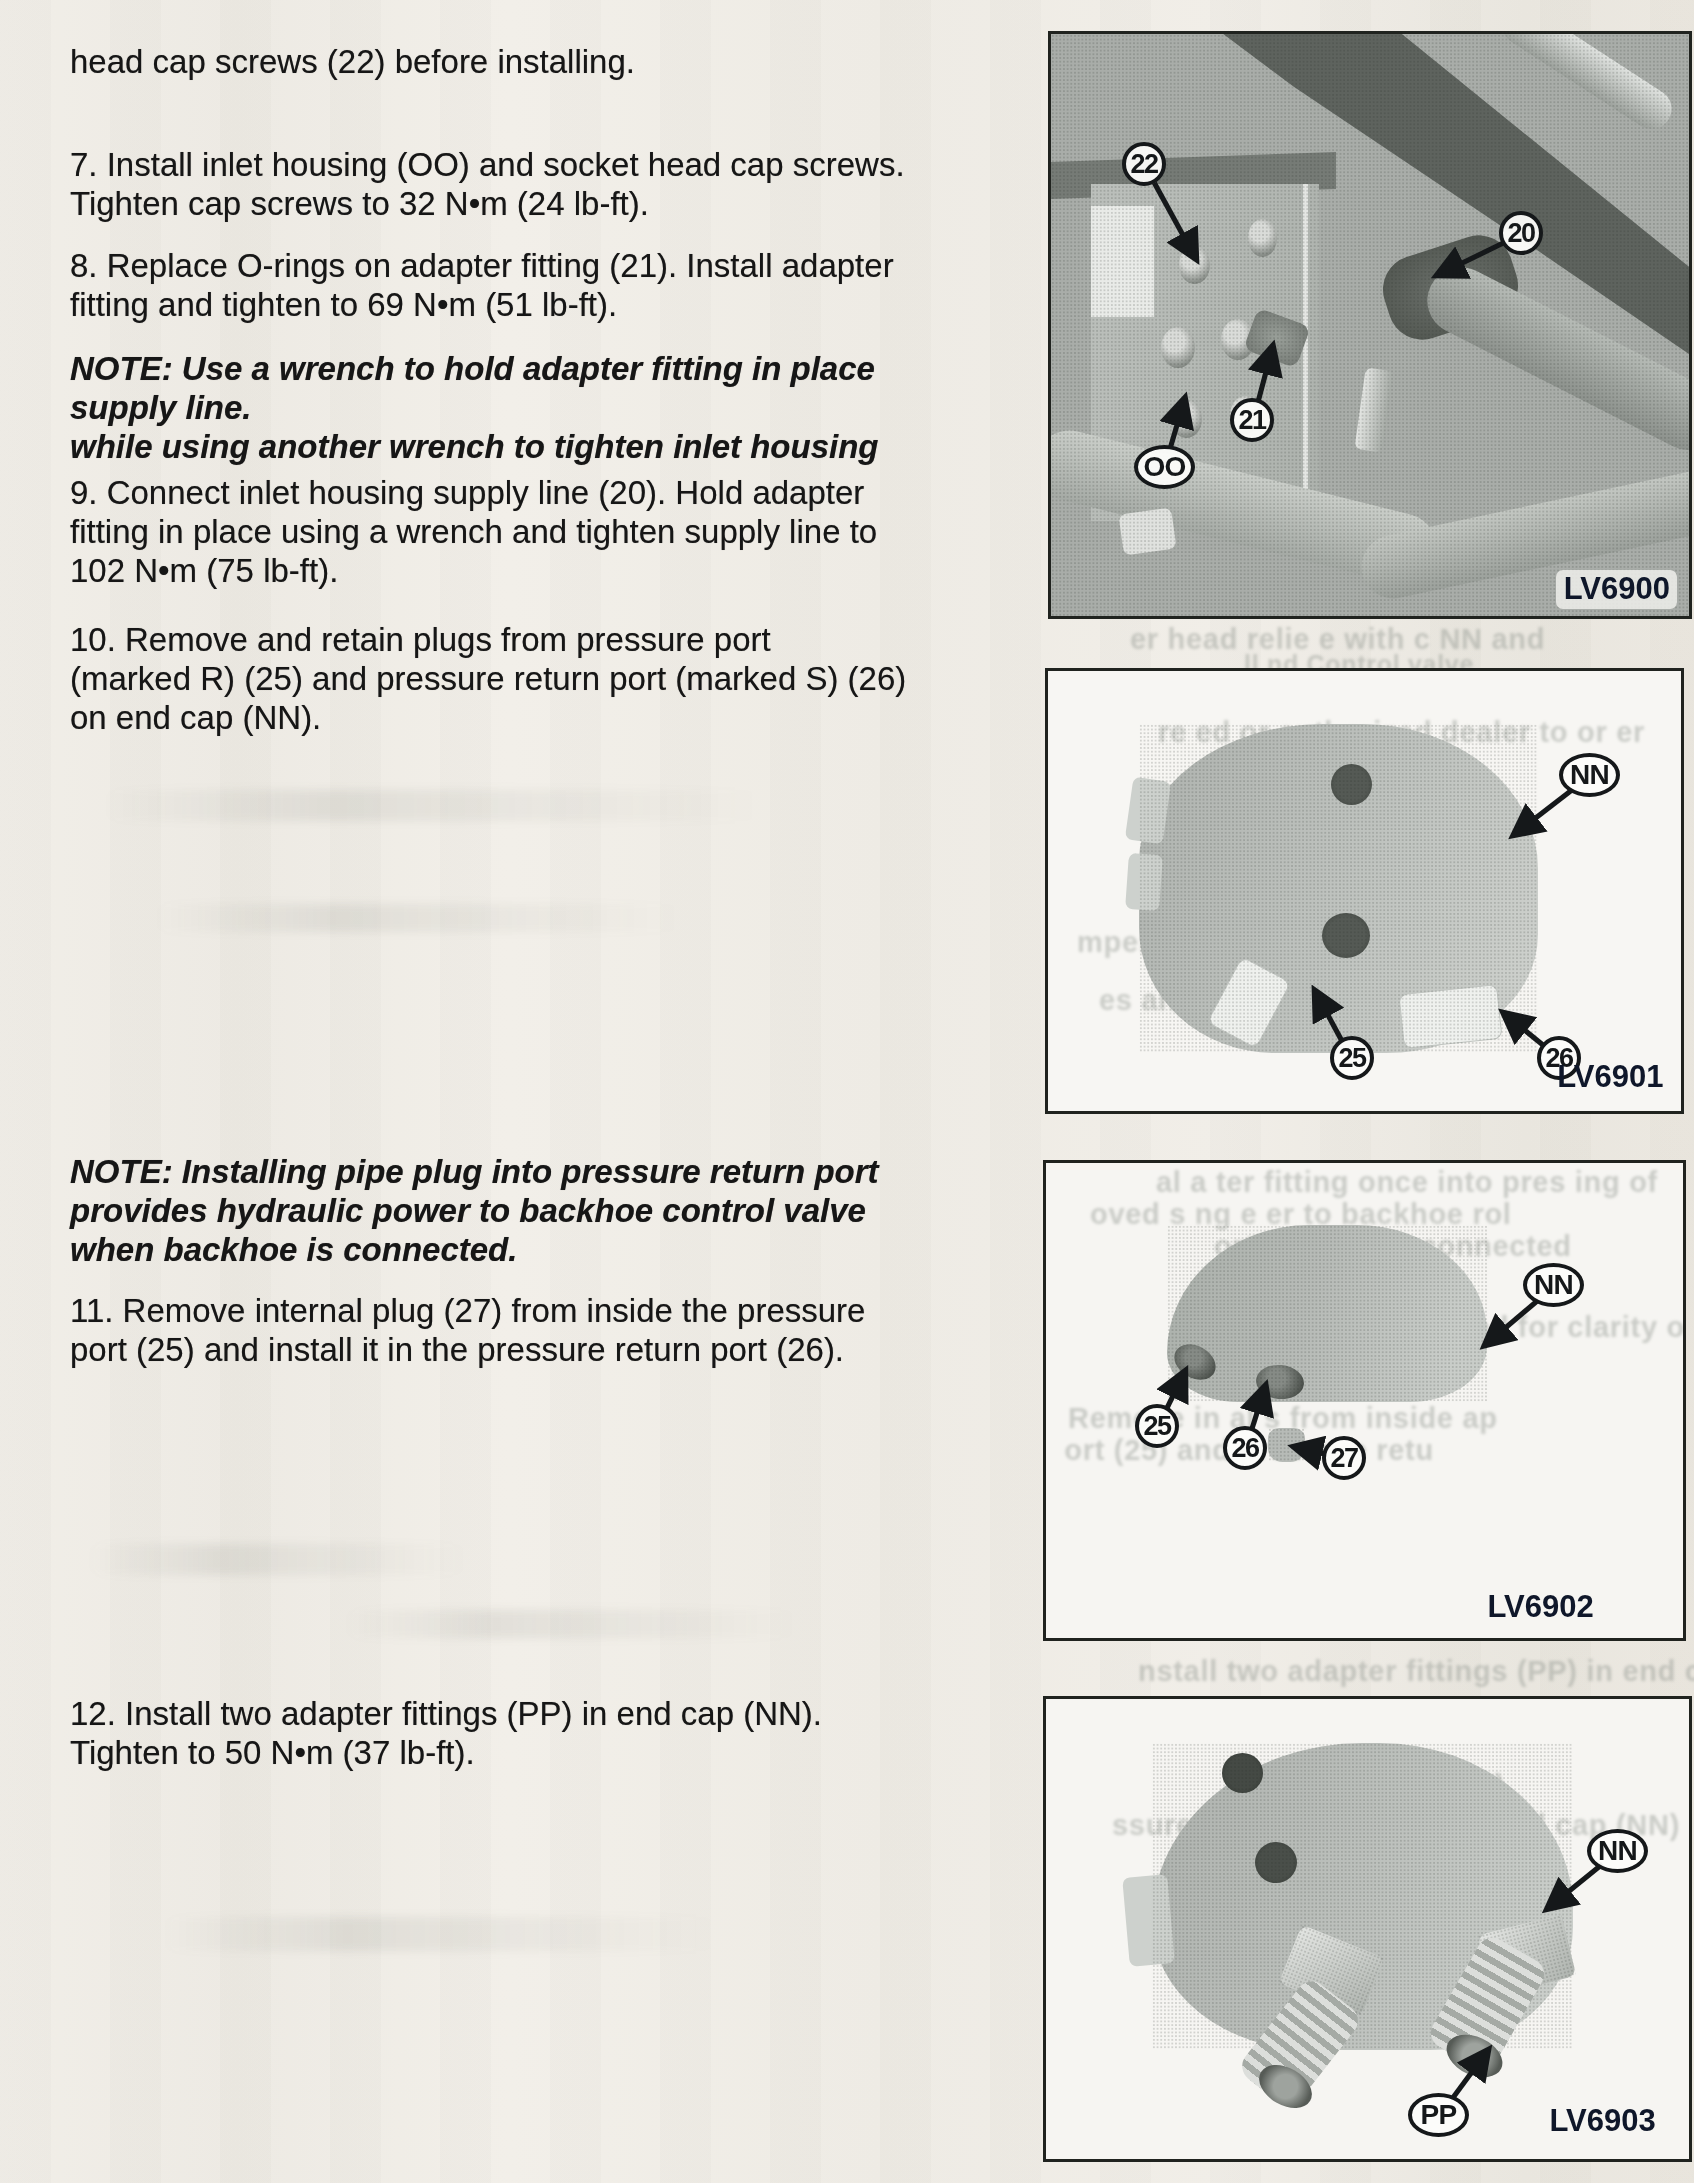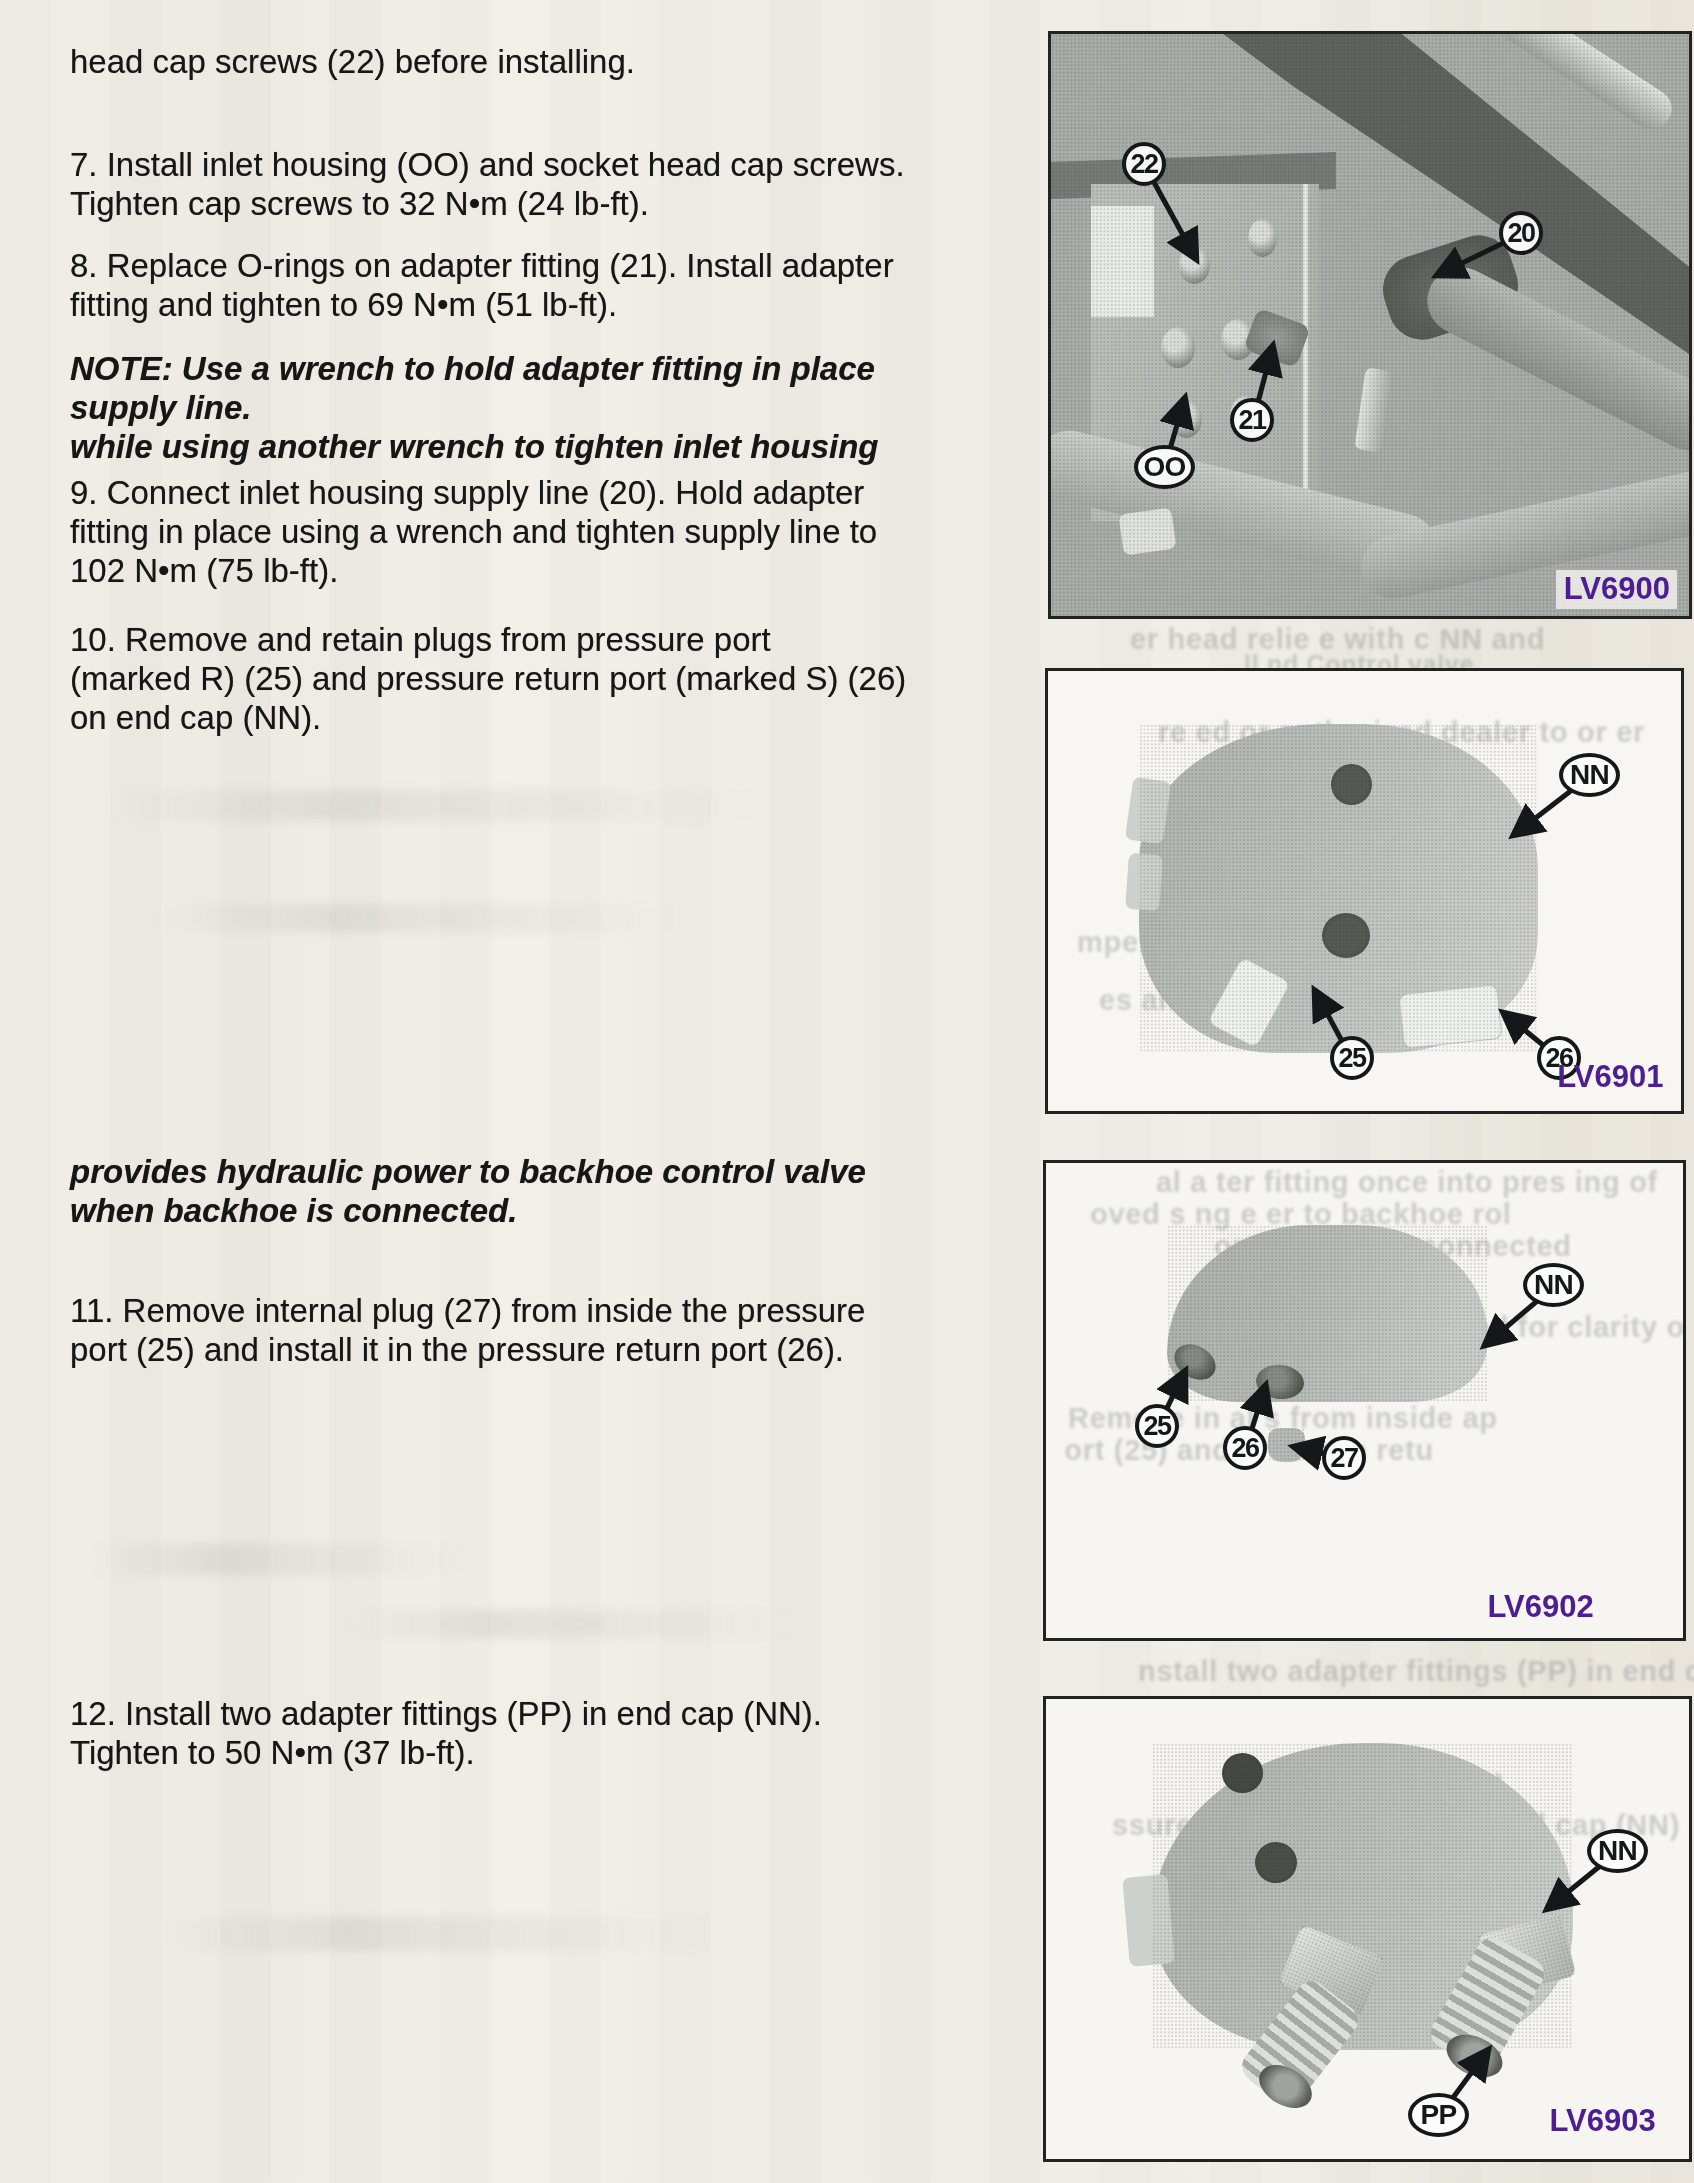--- a/index.html
+++ b/index.html
@@ -16,22 +16,22 @@
   .para{position:absolute; left:70px; width:966px; font-size:33px; line-height:39px;
         text-shadow:0 0 0.7px rgba(10,10,10,0.45);}
   .para .ln{white-space:nowrap; height:39px;}
   .note{font-weight:bold; font-style:italic;}
   
   .smudge{position:absolute; filter:blur(4.4px); background:linear-gradient(90deg,transparent,rgba(90,95,85,0.10),rgba(90,95,85,0.05),transparent); border-radius:14.6px;}
   .ghost{position:absolute; font-size:29px; font-weight:bold; color:#8d938c; opacity:0.42;
          filter:blur(1.8px); white-space:nowrap; letter-spacing:0.7px;}
   
   .fig{position:absolute; border:3.7px solid #20231f; box-sizing:border-box; overflow:hidden;}
-  .fig-label{position:absolute; font-weight:bold; font-size:31px; color:#4c1d95; z-index:6;
-             padding:1.5px 7.3px; background:rgba(238,239,235,0.85); border-radius:1px;}
+  .fig-label{position:absolute; font-weight:bold; font-size:31px; color:#0f172a; z-index:6;
+             padding:1.5px 7.3px; background:rgba(238,239,235,0.85); border-radius:7px;}
   .halftone::after{content:""; position:absolute; inset:0; pointer-events:none;
      background-image:radial-gradient(rgba(35,40,35,0.17) 0.7px, transparent 1.2px);
      background-size:3.7px 3.7px;}
   .co{position:absolute; display:flex; align-items:center; justify-content:center;
       background:rgba(252,252,250,0.95); border:4.4px solid #15181a; border-radius:50%;
       font-weight:bold; color:#15181a; z-index:5; box-sizing:border-box;}
   .co-s{width:44px; height:44px; font-size:27px; letter-spacing:-1.5px;}
   .co-w{width:61px; height:44px; font-size:28px; letter-spacing:-0.7px;}
   .arrows{position:absolute; inset:0; width:100%; height:100%; z-index:4; pointer-events:none;}
   .shape{position:absolute;}
@@ -108,20 +108,21 @@
     <div class="ln">9. Connect inlet housing supply line (20). Hold adapter</div>
     <div class="ln">fitting in place using a wrench and tighten supply line to</div>
     <div class="ln">102 N•m (75 lb-ft).</div>
   </div>
   <div class="para" style="top:620px">
     <div class="ln">10. Remove and retain plugs from pressure port</div>
     <div class="ln">(marked R) (25) and pressure return port (marked S) (26)</div>
     <div class="ln">on end cap (NN).</div>
   </div>
   <div class="para note" style="top:1152px">
+    <div class="ln">NOTE: Installing pipe plug into pressure return port</div>
     <div class="ln">provides hydraulic power to backhoe control valve</div>
     <div class="ln">when backhoe is connected.</div>
   </div>
   <div class="para" style="top:1291px">
     <div class="ln">11. Remove internal plug (27) from inside the pressure</div>
     <div class="ln">port (25) and install it in the pressure return port (26).</div>
   </div>
   <div class="para" style="top:1694px">
     <div class="ln">12. Install two adapter fittings (PP) in end cap (NN).</div>
     <div class="ln">Tighten to 50 N•m (37 lb-ft).</div>

